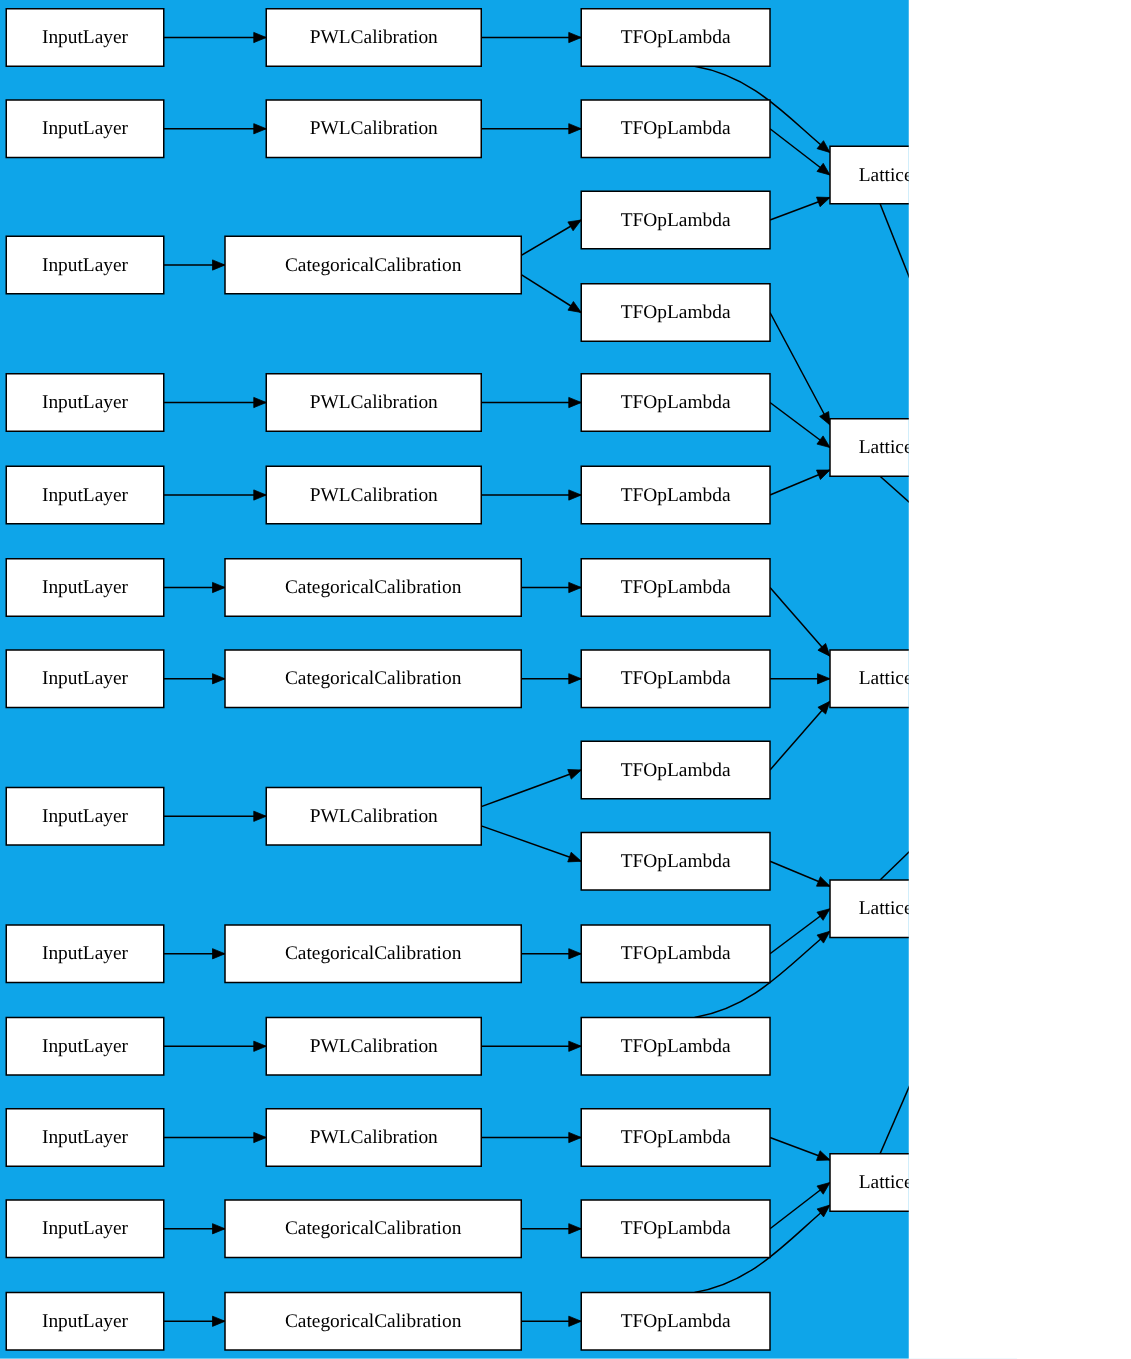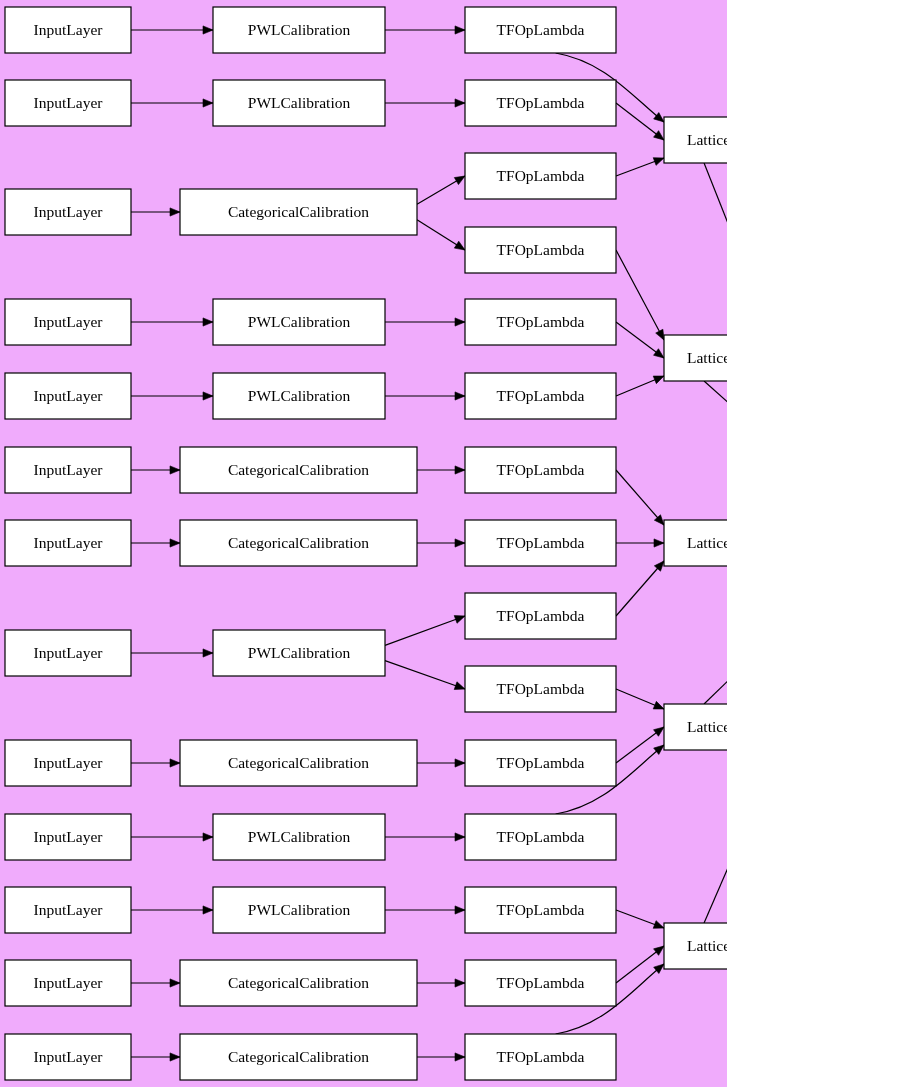--- a/index.html
+++ b/index.html
@@ -4,21 +4,21 @@
 <style>
   html, body {
     margin: 0;
     padding: 0;
     background: #ffffff;
   }
   #diagram-root {
     position: relative;
     width: 727px;
     height: 1087px;
-    background: #f0abfc;
+    background: #0ea5e9;
     font-family: "Liberation Serif", "DejaVu Serif", serif;
     overflow: hidden;
   }
   svg.graph {
     display: block;
     width: 905px;
     height: 1087px;
   }
   .node-box {
     fill: #ffffff;

